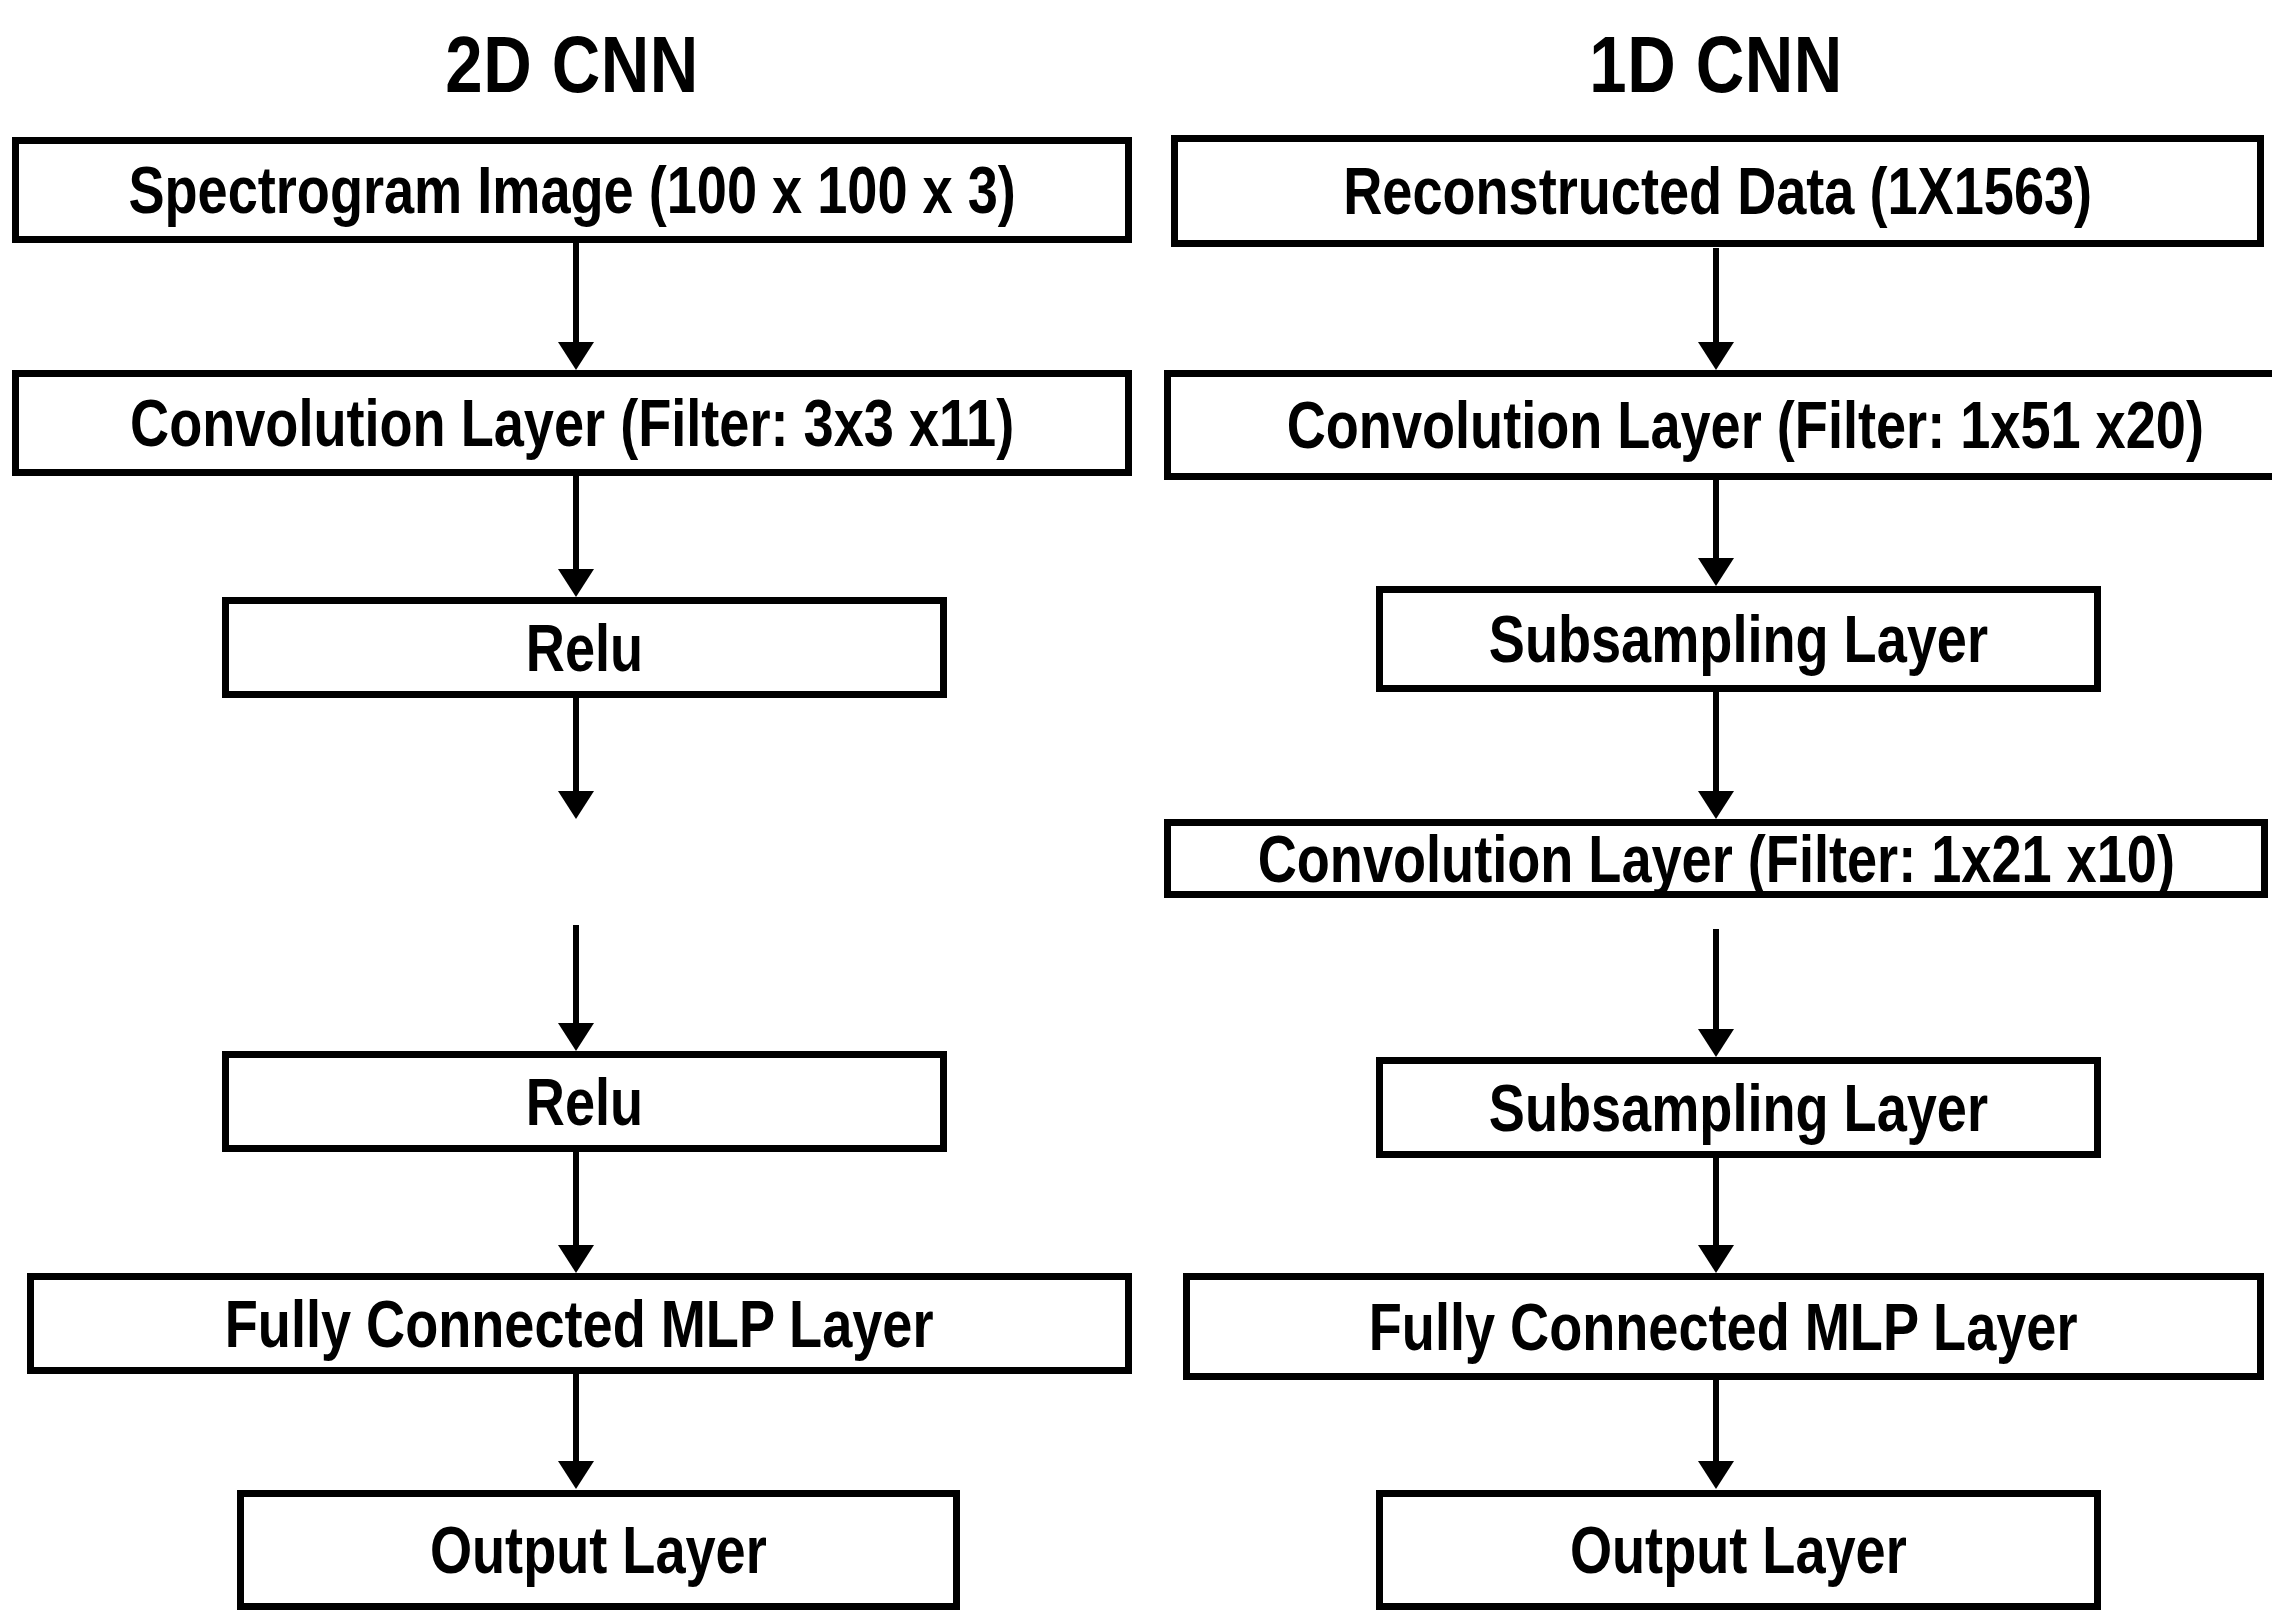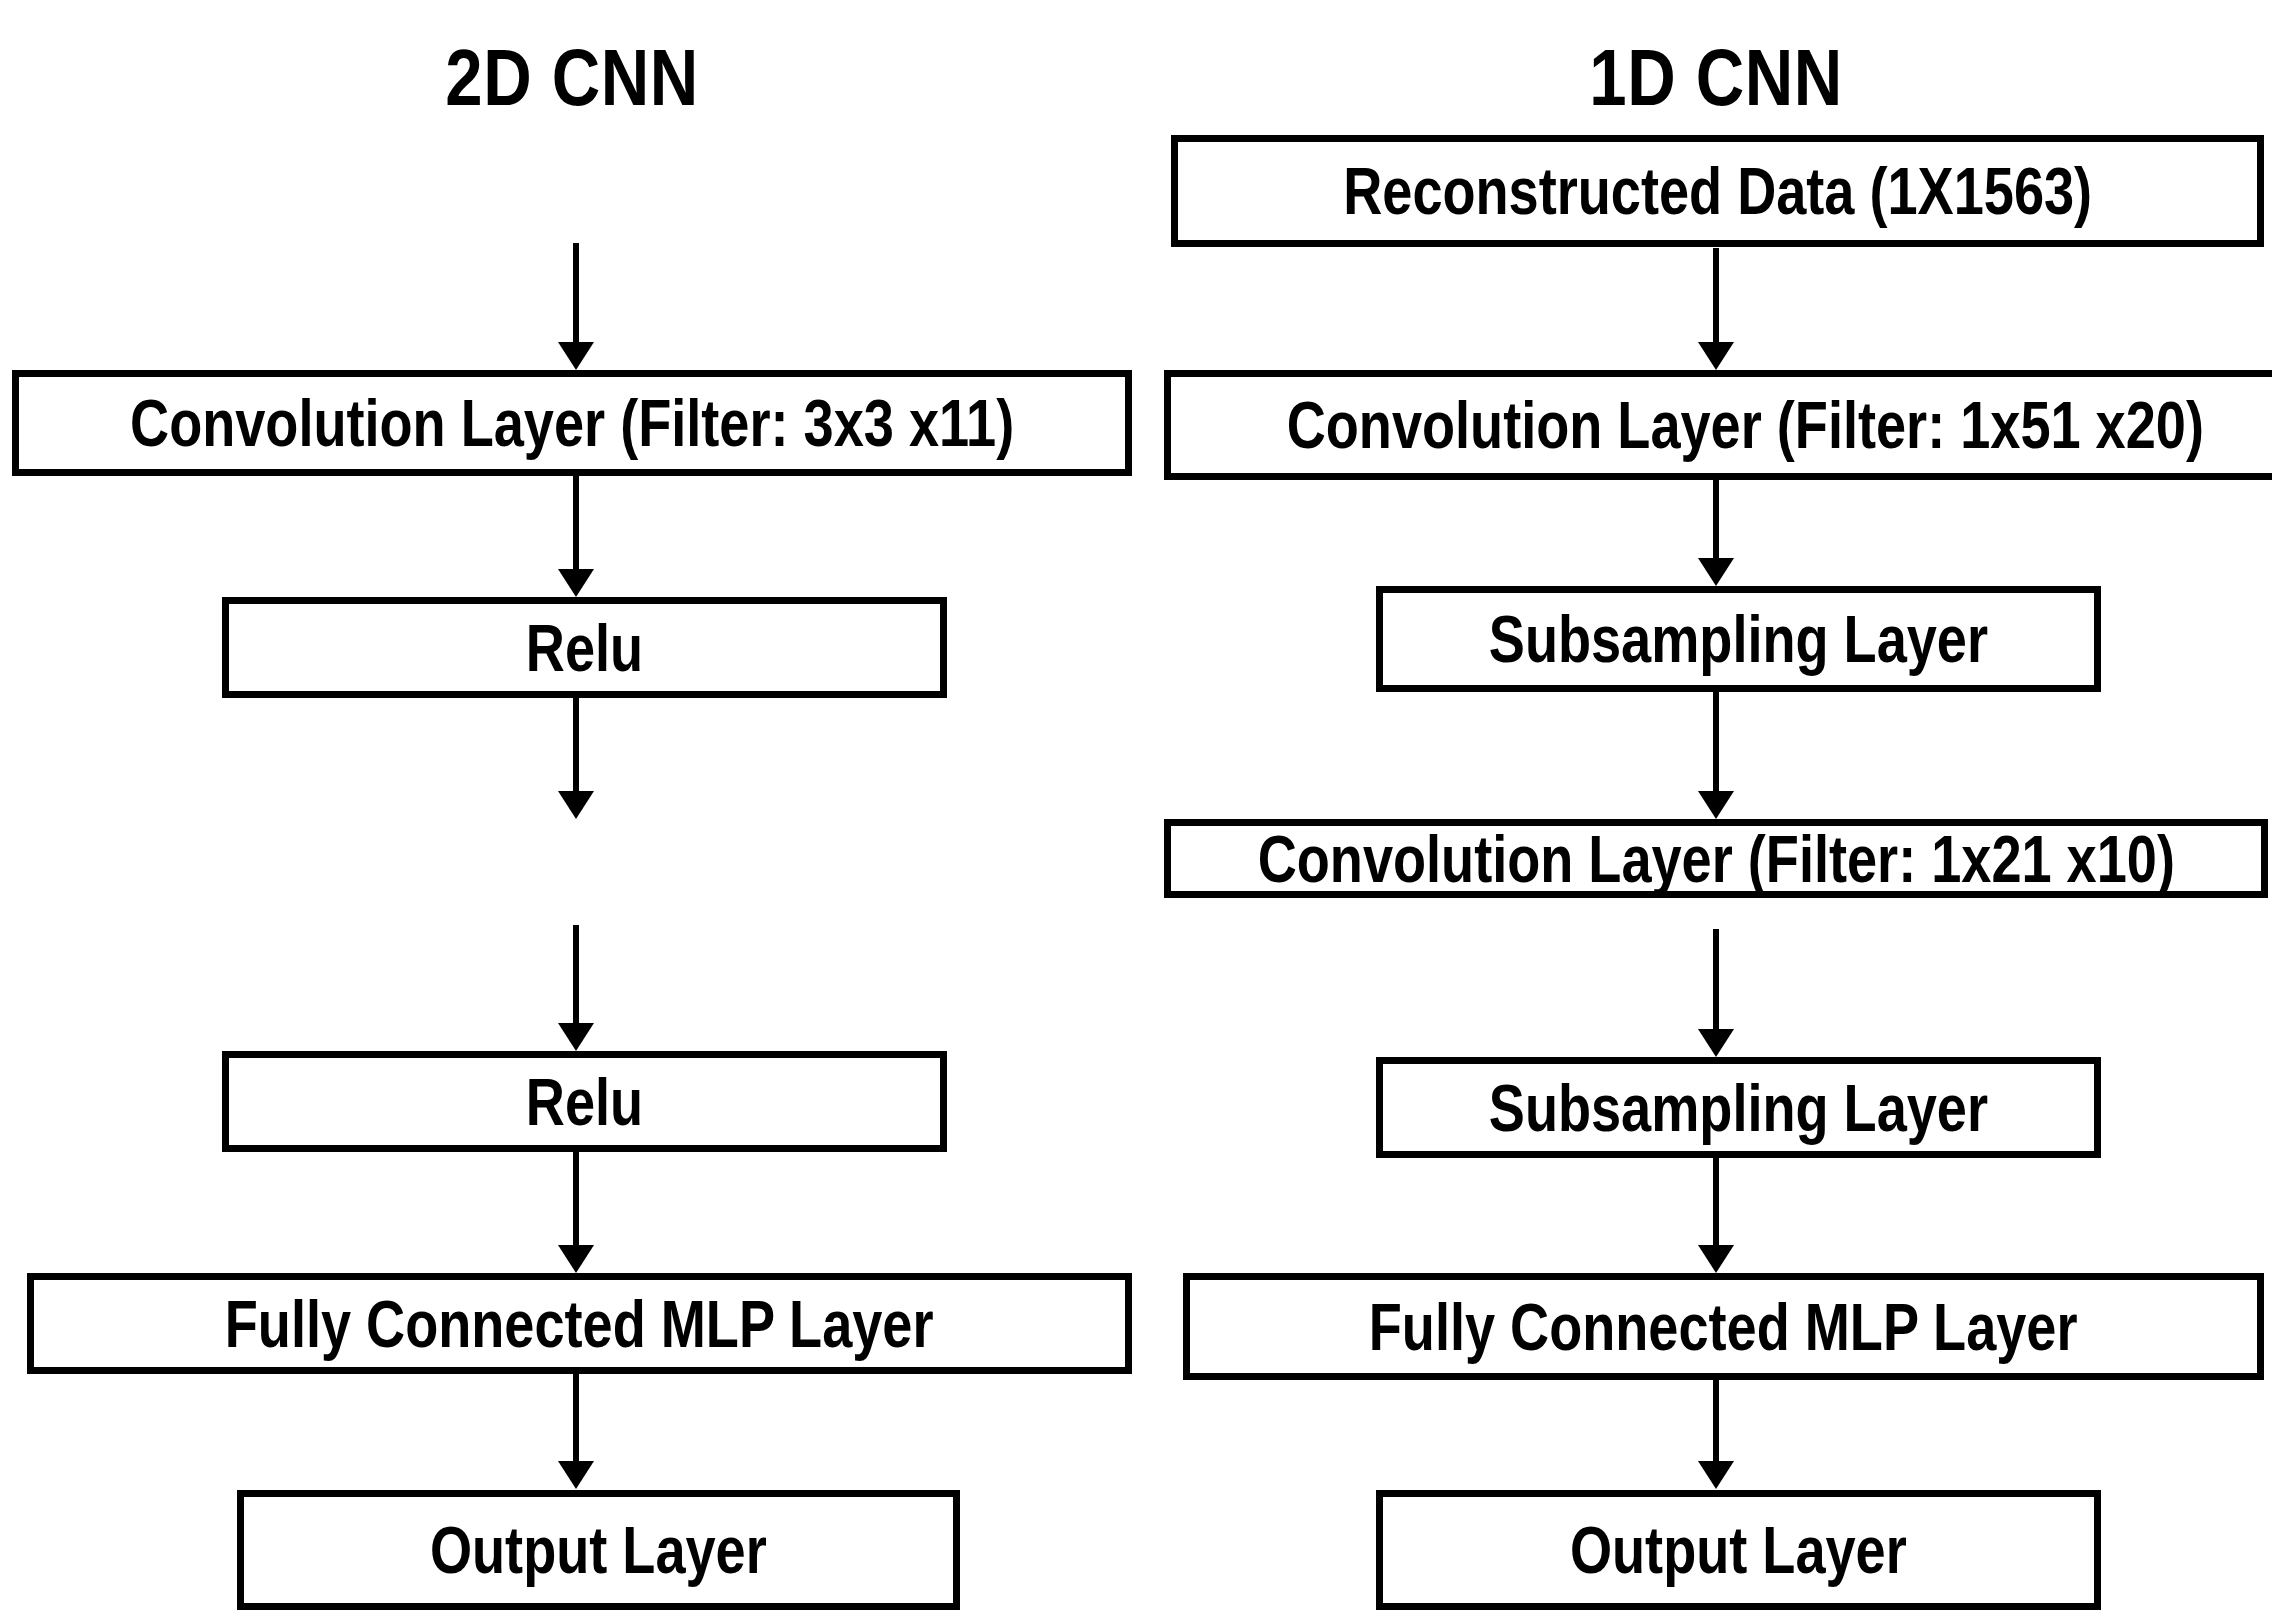--- a/index.html
+++ b/index.html
@@ -8,21 +8,21 @@
     background:var(--paper,#ffffff);
     font-family:"Liberation Sans",sans-serif;
     overflow:hidden;
   }
   .canvas{
     position:relative;width:2273px;height:1623px;
     background:var(--paper,#ffffff);
   }
   .col-title{
     position:absolute;
-    display:flex;align-items:flex-end;justify-content:center;
+    display:flex;align-items:flex-start;justify-content:center;
   }
   .col-title .txt{
     font-weight:bold;font-size:79px;color:var(--ink,#000);
     white-space:nowrap;display:inline-block;
     transform:scaleX(0.85);letter-spacing:0.7px;
   }
   .box{
     position:absolute;box-sizing:border-box;
     background:var(--boxfill,#ffffff);
     border:7.5px solid var(--ink,#000000);
@@ -48,20 +48,23 @@
 </style>
 </head>
 <body style="--paper: #ffffff; --boxfill: #ffffff; --ink: #000000;">
 
 <div class="canvas">
 
   <div class="col-title" style="left:12px;top:18.7px;width:1120px;height:105px">
     <span class="txt">2D CNN</span>
   </div>
 
+  <div class="box" style="left:12px;top:137px;width:1120px;height:106px">
+    <span class="txt">Spectrogram Image (100 x 100 x 3)</span>
+  </div>
 
   <div class="arrow" style="left:558px;top:243px;height:127px">
     <div class="shaft"></div>
     <div class="head"></div>
   </div>
 
   <div class="box" style="left:12px;top:370px;width:1120px;height:106px">
     <span class="txt">Convolution Layer (Filter: 3x3 x11)</span>
   </div>
 

